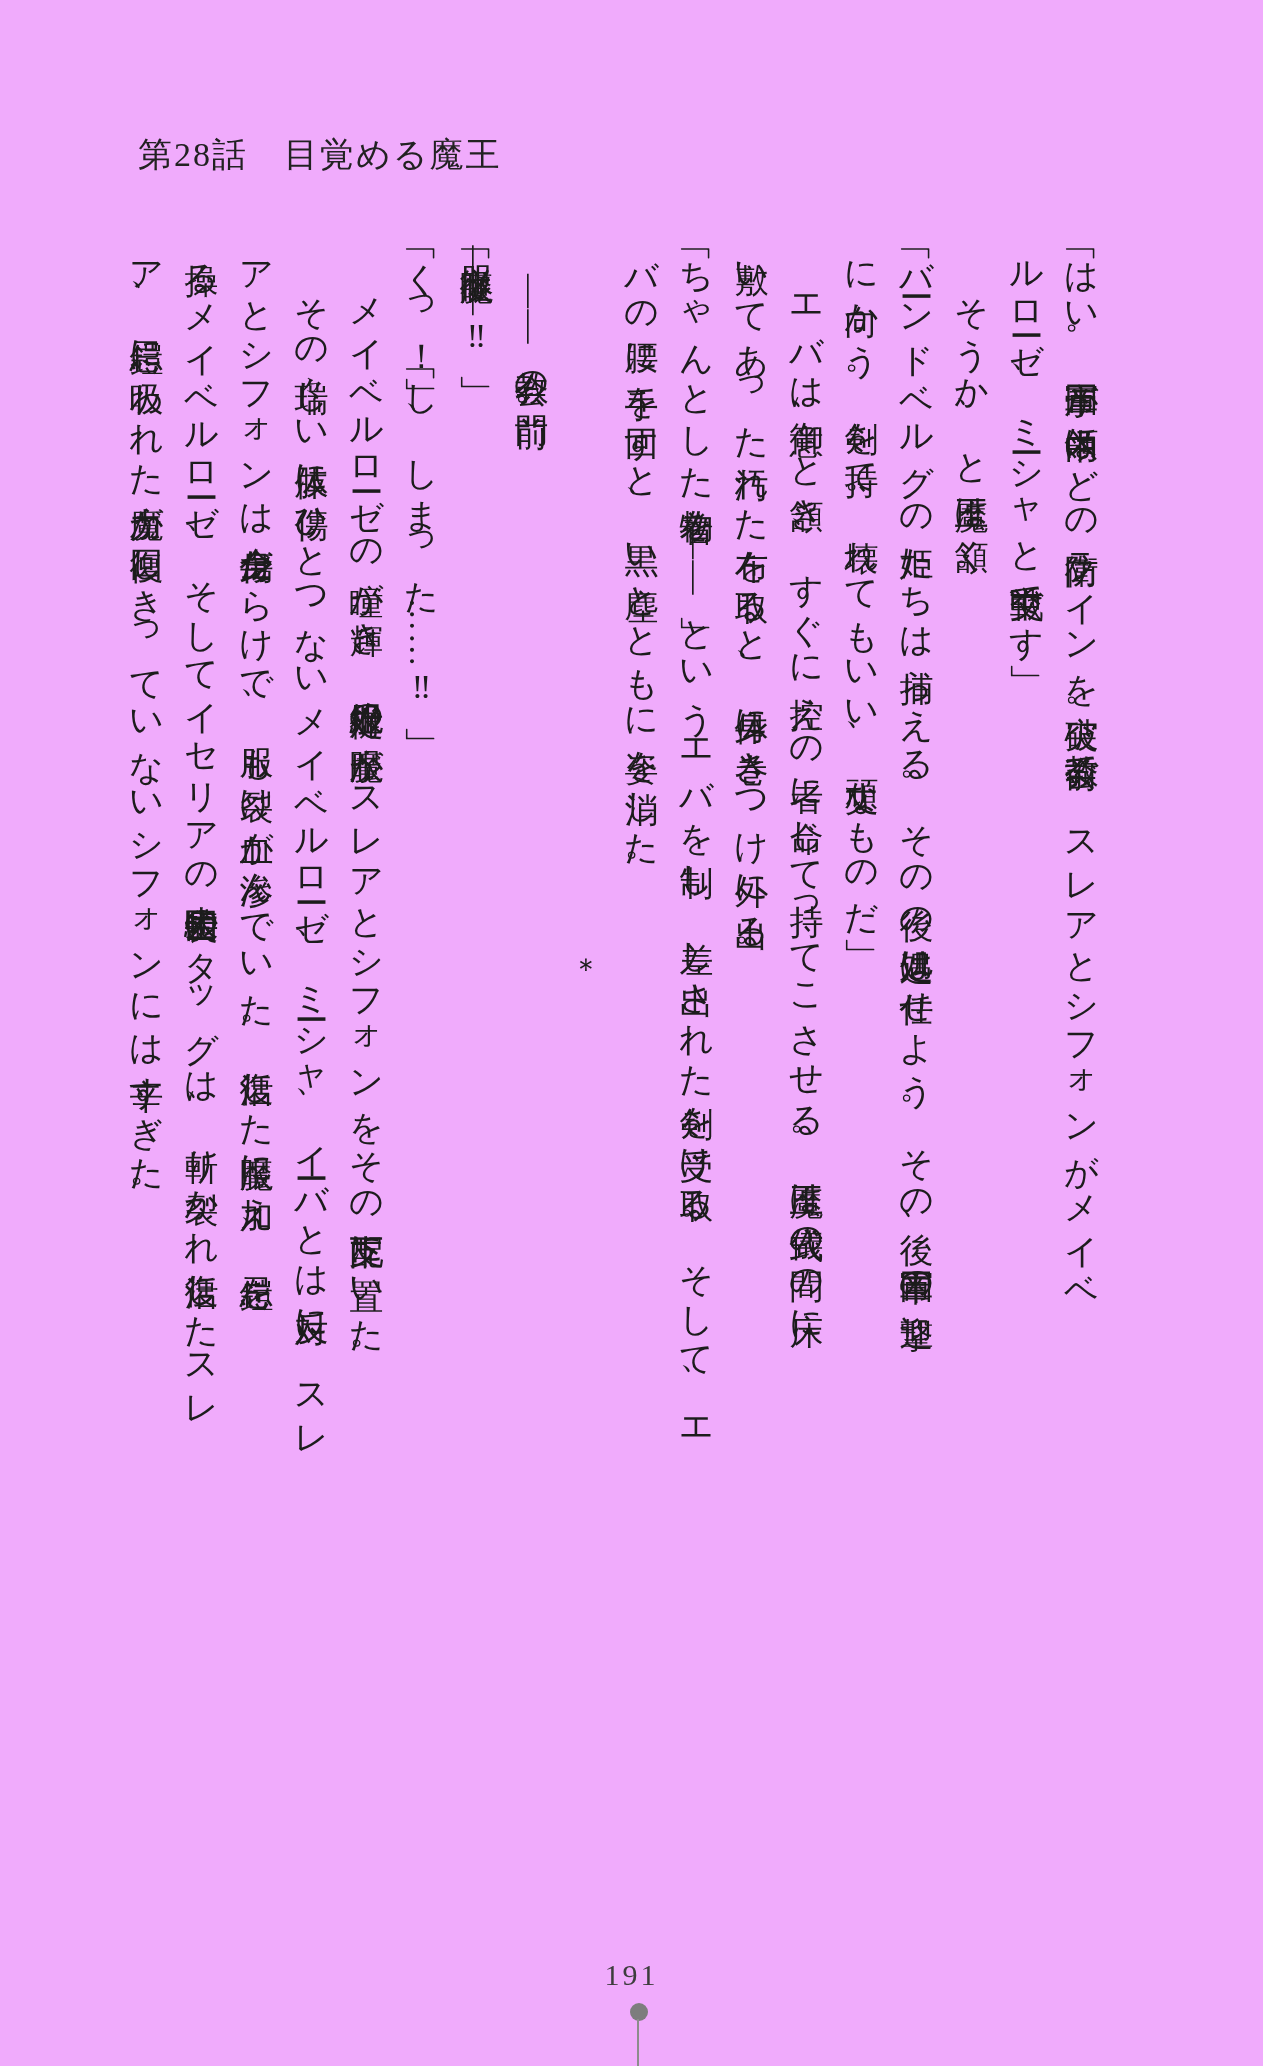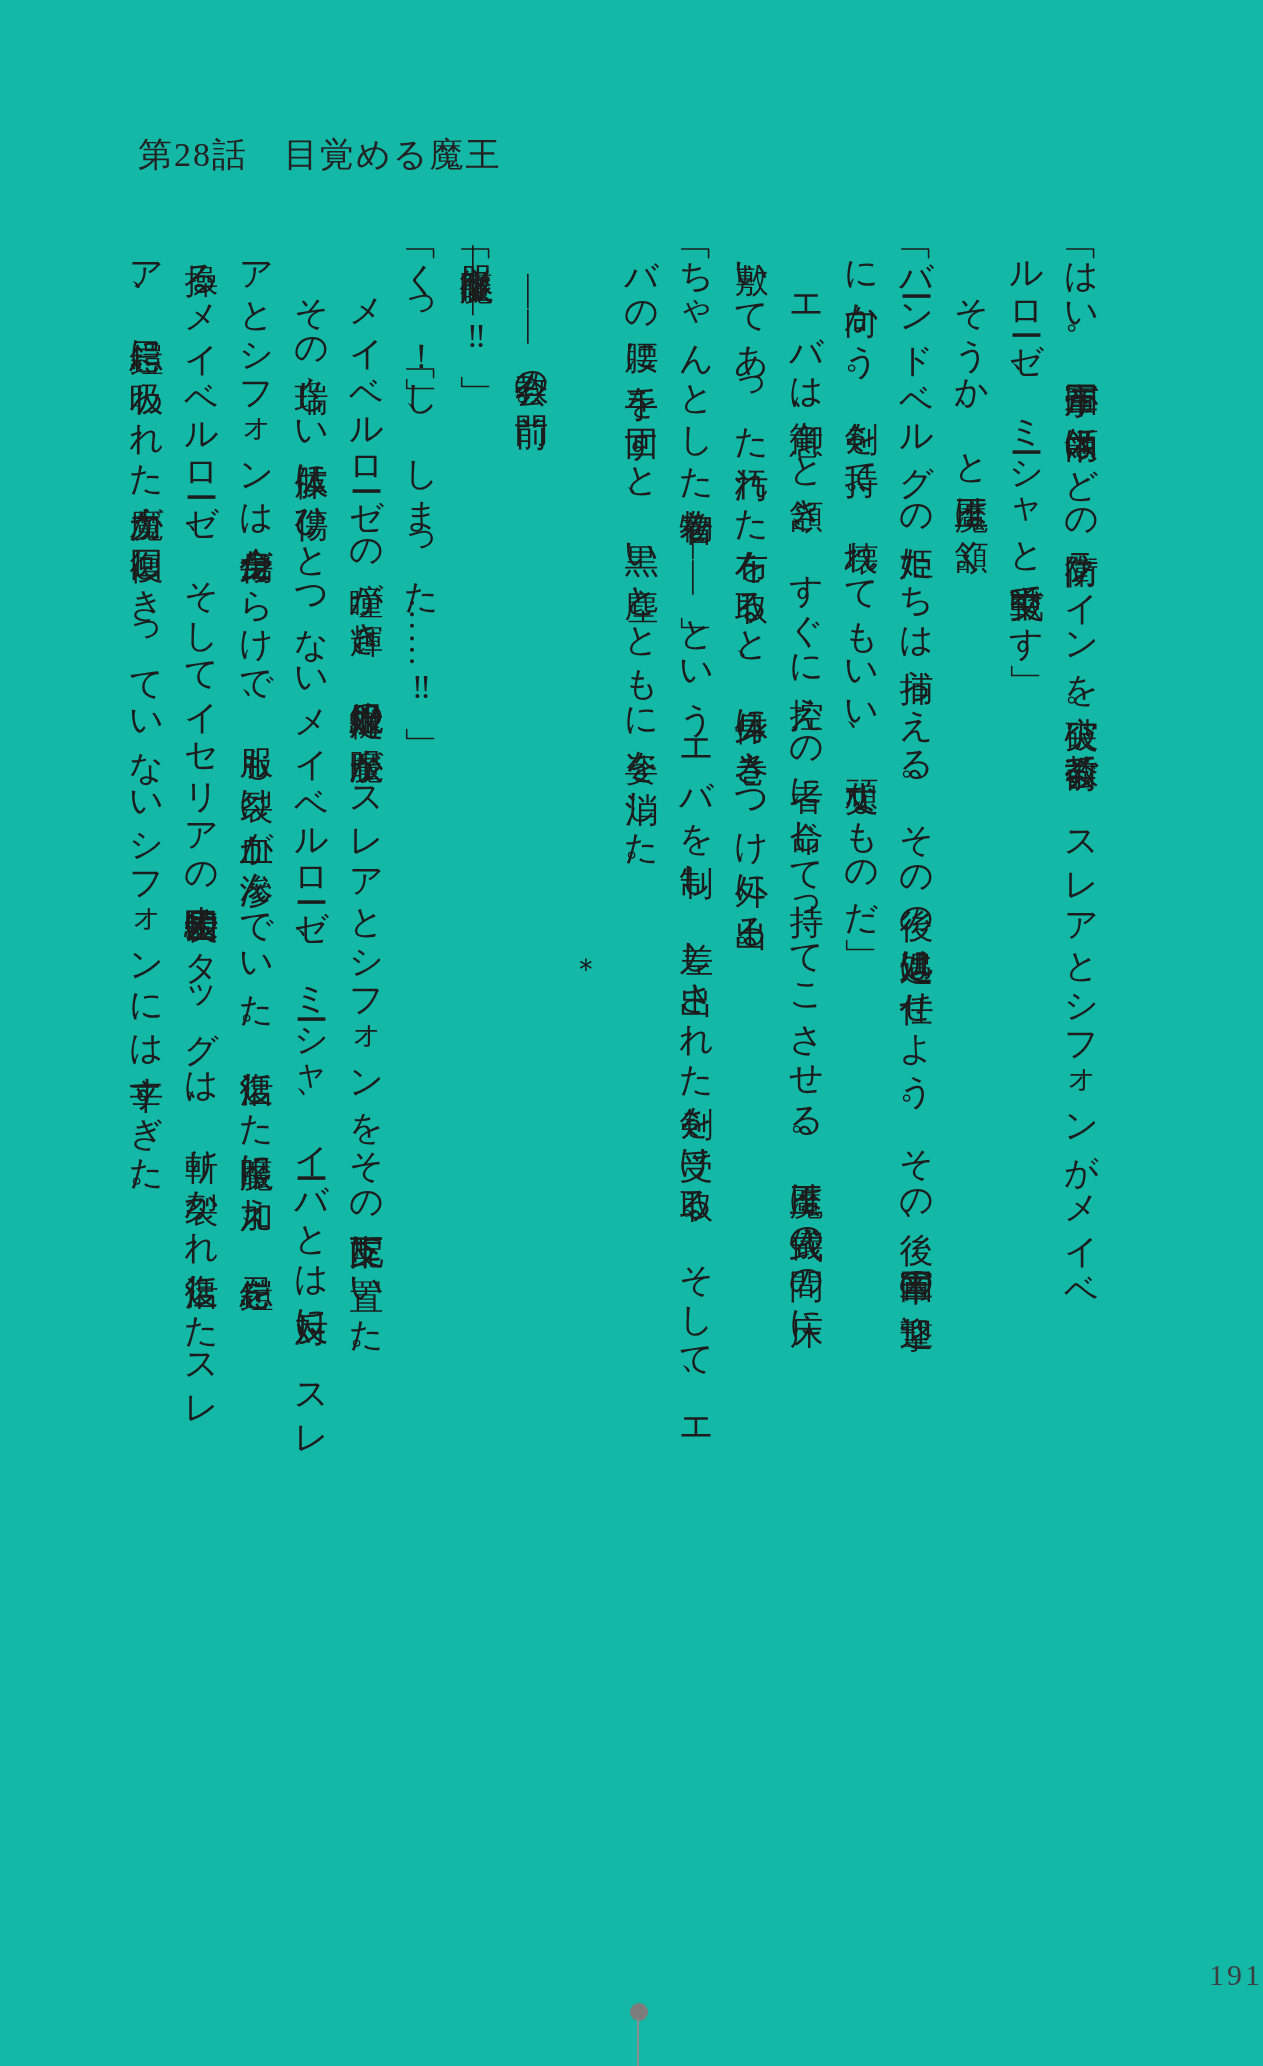--- a/index.html
+++ b/index.html
@@ -5,21 +5,21 @@
   html, body {
     margin: 0;
     padding: 0;
     background: #e8e8e8;
   }
   .page {
     position: relative;
     width: 1263px;
     height: 2066px;
     margin: 0 auto;
-    background: #14b8a6;
+    background: #f0abfc;
     overflow: hidden;
     font-family: "Liberation Serif", "DejaVu Serif", serif;
     color: #1c1c1c;
   }
   .chapter-header {
     position: absolute;
     left: 138px;
     top: 132px;
     font-size: 34px;
     letter-spacing: 2px;
@@ -51,21 +51,21 @@
   .tcol.star-col {
     text-align: center;
     text-orientation: upright;
     font-size: 30px;
   }
   .page-number {
     position: absolute;
     left: 0;
     top: 1958px;
     width: 100%;
-    text-align: right;
+    text-align: center;
     font-size: 30px;
     letter-spacing: 3px;
     color: #3d3d3d;
   }
   .binding-dot {
     position: absolute;
     left: 630px;
     top: 2003px;
     width: 18px;
     height: 18px;

